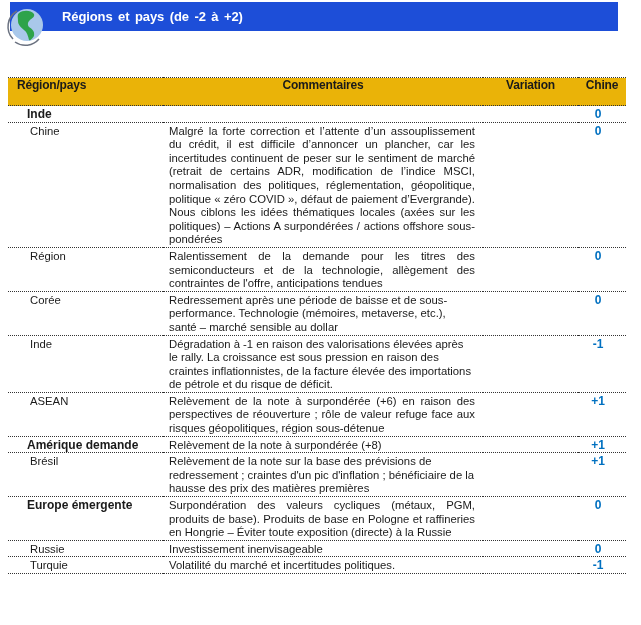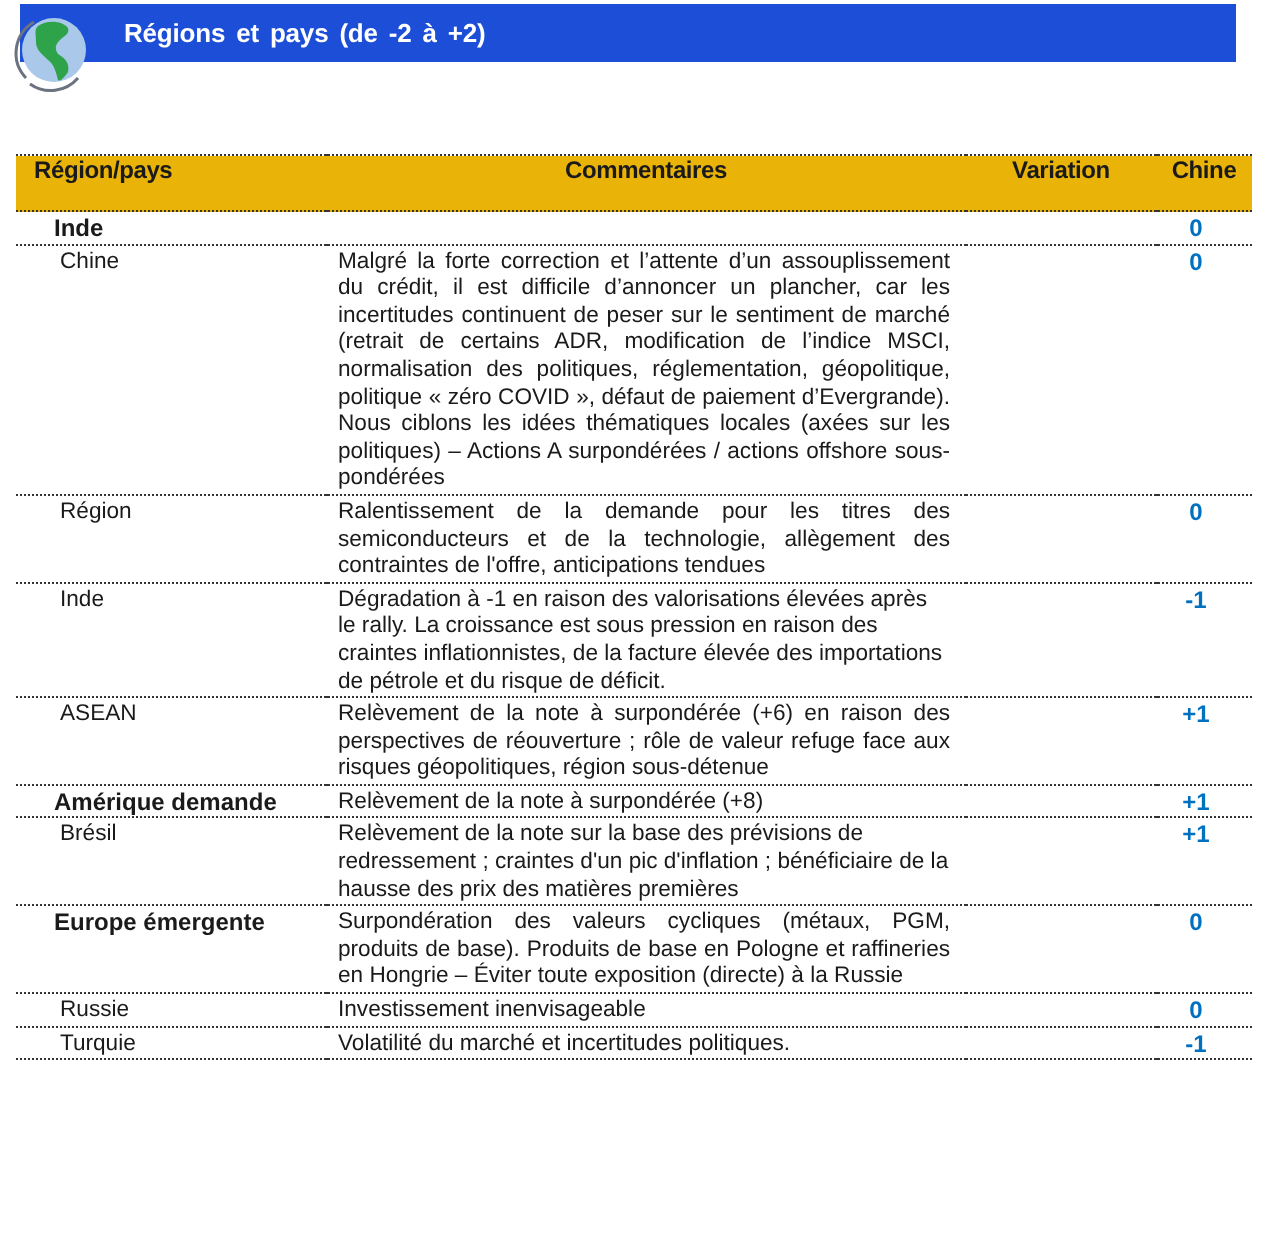--- a/index.html
+++ b/index.html
@@ -62,20 +62,26 @@
         <td class="var"></td>
         <td class="note">0</td>
       </tr>
       <tr class="country">
         <td class="name">Région</td>
         <td class="comment just">Ralentissement de la demande pour les titres des semiconducteurs et de la technologie, allègement des contraintes de l'offre, anticipations tendues</td>
         <td class="var"></td>
         <td class="note">0</td>
       </tr>
       <tr class="country">
+        <td class="name">Corée</td>
+        <td class="comment">Redressement après une période de baisse et de sous-performance. Technologie (mémoires, metaverse, etc.), santé – marché sensible au dollar</td>
+        <td class="var"></td>
+        <td class="note">0</td>
+      </tr>
+      <tr class="country">
         <td class="name">Inde</td>
         <td class="comment">Dégradation à -1 en raison des valorisations élevées après le rally. La croissance est sous pression en raison des craintes inflationnistes, de la facture élevée des importations de pétrole et du risque de déficit.</td>
         <td class="var"></td>
         <td class="note">-1</td>
       </tr>
       <tr class="country">
         <td class="name">ASEAN</td>
         <td class="comment just">Relèvement de la note à surpondérée (+6) en raison des perspectives de réouverture ; rôle de valeur refuge face aux risques géopolitiques, région sous-détenue</td>
         <td class="var"></td>
         <td class="note">+1</td>

